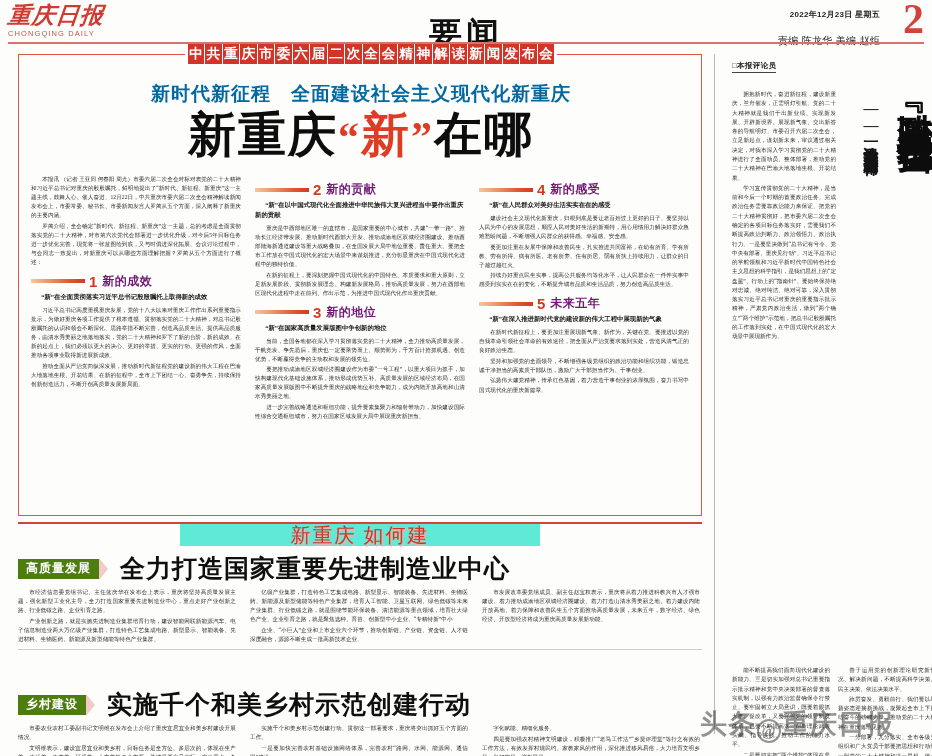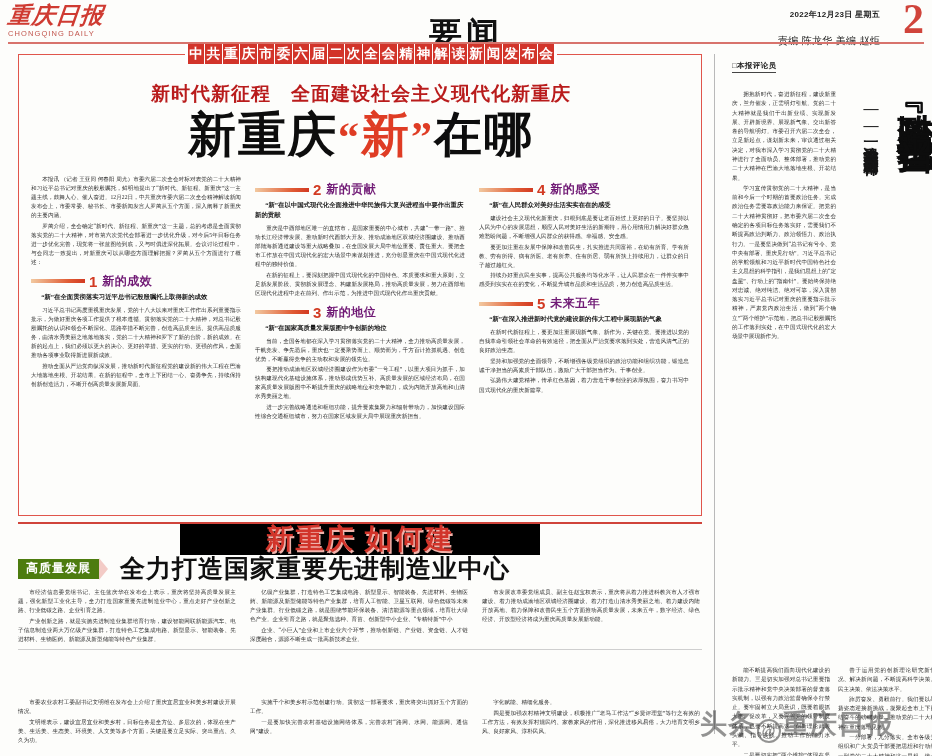--- a/index.html
+++ b/index.html
@@ -64,21 +64,21 @@
   }
   .banner span {
     background: #d2342a; color: #fff;
     font-size: 13.5px; font-weight: bold;
     padding: 2px 1.5px; line-height: 1.15;
     font-family: "Liberation Serif", serif;
   }
   .shoulder {
     position: absolute; left: 0; top: 26px; width: 684px;
     text-align: center; font-size: 19px; font-weight: bold;
-    letter-spacing: 1px; color: #b91c1c;
+    letter-spacing: 1px; color: #0369a1;
   }
   .shoulder .gap { display: inline-block; width: 20px; }
   .maintitle {
     position: absolute; left: 0; top: 56px; width: 684px;
     text-align: center; font-size: 48px; font-weight: bold;
     letter-spacing: 2px; color: #0d0d0d; line-height: 1;
   }
   .maintitle .hl { color: #df3c24; }
   .maintitle .q { color: #df3c24; font-size: 42px; }
 
@@ -111,24 +111,24 @@
     line-height: 1.55; margin: 2px 0 4px 0; text-indent: 1.6em;
   }
 
   
   .band {
     position: absolute; left: 18px; top: 522px; width: 684px; height: 2px;
     background: #d0443b;
   }
   .band-title {
     position: absolute; left: 180px; top: 524px; width: 360px;
-    text-align: center; font-size: 28px; font-weight: bold;
+    text-align: center; font-size: 20px; font-weight: normal;
     color: #d2342a; letter-spacing: 2px;
     text-shadow: 1.5px 1.5px 0 #f0b2aa;
-    background: #000000; line-height: 1.1;
+    background: #5eead4; line-height: 1.1;
   }
 
   
   .sec { position: absolute; width: 684px; left: 18px; }
   .sec-head { display: flex; align-items: center; height: 26px; }
   .tag {
     background: #4d7c0f; color: #fff; font-size: 12px; font-weight: bold;
     padding: 3px 8px; letter-spacing: 1px; line-height: 1.15;
     font-family: "Liberation Serif", serif;
   }
@@ -343,20 +343,25 @@
           </div>
           <div class="fcol">
             <div class="body-text">
               <p>市发展改革委党组成员、副主任赵宝权表示，重庆将从着力推进科教兴市人才强市建设、着力推动成渝地区双城经济圈建设、着力打造山清水秀美丽之地、着力建设内陆开放高地、着力保障和改善民生五个方面推动高质量发展，未来五年，数字经济、绿色经济、开放型经济将成为重庆高质量发展新动能。</p>
             </div>
           </div>
         </div>
         <div class="sec-rule"></div>
       </div>
       <div class="sec" style="top: 692px;">
+        <div class="sec-head">
+          <div class="tag">乡村建设</div>
+          <div class="tag-wedge"></div>
+          <div class="sec-title">实施千个和美乡村示范创建行动</div>
+        </div>
         <div class="sec-cols">
           <div class="fcol">
             <div class="body-text">
               <p>市委农业农村工委副书记文明维在发布会上介绍了重庆宜居宜业和美乡村建设开展情况。</p>
               <p>文明维表示，建设宜居宜业和美乡村，目标任务是全方位、多层次的，体现在生产美、生活美、生态美、环境美、人文美等多个方面，关键是要立足实际、突出重点、久久为功。</p>
             </div>
           </div>
           <div class="fcol">
             <div class="body-text">
               <p>实施千个和美乡村示范创建行动。贯彻这一部署要求，重庆将突出抓好五个方面的工作。</p>

